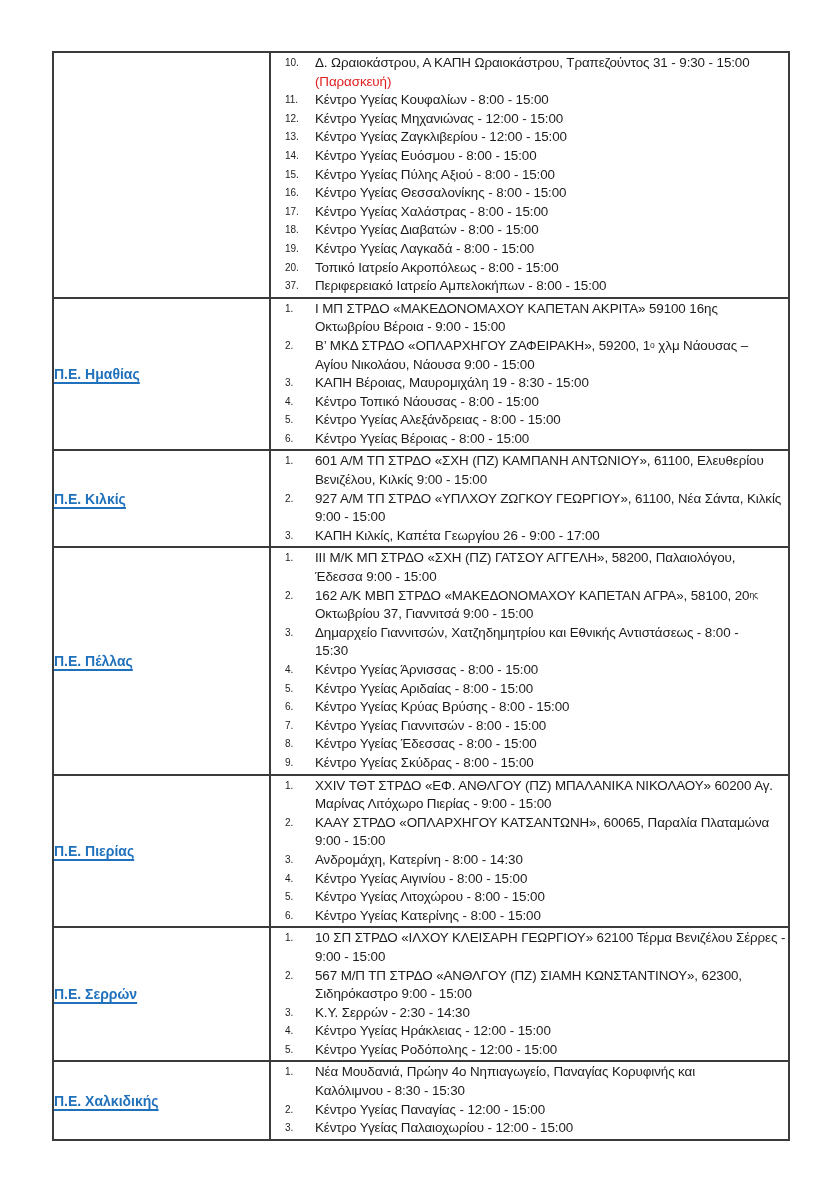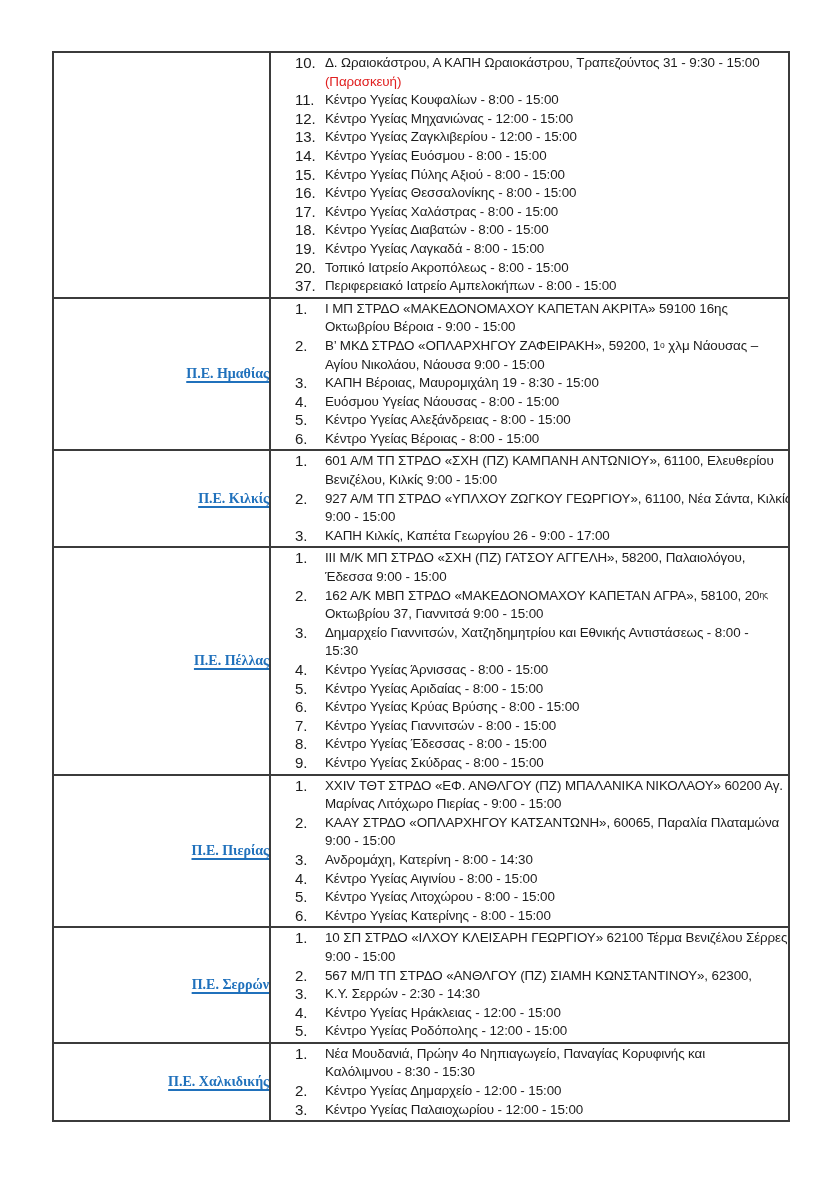--- a/index.html
+++ b/index.html
@@ -23,43 +23,43 @@
     position:absolute;
     left:52px;top:51px;
     width:738px;
     border:2px solid var(--border);
   }
   .trow{display:flex;border-top:2px solid var(--border);}
   .trow:first-child{border-top:none;}
   .cell-region{
     flex:0 0 217px;
     border-right:2px solid var(--border);
-    display:flex;align-items:center;justify-content:flex-end;font-family:Liberation Serif, serif;
+    display:flex;align-items:center;justify-content:flex-start;
   }
   .region-label{
     color:var(--blue);
     font-weight:bold;
     font-size:14px;
     letter-spacing:0;
     text-decoration:underline;
     text-underline-offset:3px;
     text-decoration-thickness:1.5px;
     cursor:pointer;
     white-space:nowrap;
   }
   .cell-list{
     flex:1;
     padding:1px 0 1px 0;
     overflow:hidden;
   }
   .item{display:flex;}
   .num{
     flex:0 0 30px;
-    margin-left:24px;
-    font-size:15px;
+    margin-left:14px;
+    font-size:10px;
     line-height:18.6px;
     letter-spacing:-0.1px;
   }
   .itext{flex:1;min-width:0;}
   .line{
     font-size:13.4px;
     line-height:18.6px;
     letter-spacing:-0.1px;
     white-space:nowrap;
   }
@@ -179,21 +179,21 @@
         </div>
         <div class="item">
           <span class="num">3.</span>
           <div class="itext">
             <div class="line"><span class="seg">ΚΑΠΗ Βέροιας, Μαυρομιχάλη 19 - </span><span class="seg seg-time">8:30 - 15:00</span></div>
           </div>
         </div>
         <div class="item">
           <span class="num">4.</span>
           <div class="itext">
-            <div class="line"><span class="seg">Ευόσμου Υγείας Νάουσας - </span><span class="seg seg-time">8:00 - 15:00</span></div>
+            <div class="line"><span class="seg">Κέντρο Τοπικό Νάουσας - </span><span class="seg seg-time">8:00 - 15:00</span></div>
           </div>
         </div>
         <div class="item">
           <span class="num">5.</span>
           <div class="itext">
             <div class="line"><span class="seg">Κέντρο Υγείας Αλεξάνδρειας - </span><span class="seg seg-time">8:00 - 15:00</span></div>
           </div>
         </div>
         <div class="item">
           <span class="num">6.</span>
@@ -348,20 +348,21 @@
           <span class="num">1.</span>
           <div class="itext">
             <div class="line"><span class="seg">10 ΣΠ ΣΤΡΔΟ «ΙΛΧΟΥ ΚΛΕΙΣΑΡΗ ΓΕΩΡΓΙΟΥ» 62100 Τέρμα Βενιζέλου Σέρρες -</span></div>
             <div class="line"><span class="seg seg-time">9:00 - 15:00</span></div>
           </div>
         </div>
         <div class="item">
           <span class="num">2.</span>
           <div class="itext">
             <div class="line"><span class="seg">567 Μ/Π ΤΠ ΣΤΡΔΟ «ΑΝΘΛΓΟΥ (ΠΖ) ΣΙΑΜΗ ΚΩΝΣΤΑΝΤΙΝΟΥ», 62300,</span></div>
+            <div class="line"><span class="seg">Σιδηρόκαστρο </span><span class="seg seg-time">9:00 - 15:00</span></div>
           </div>
         </div>
         <div class="item">
           <span class="num">3.</span>
           <div class="itext">
             <div class="line"><span class="seg">Κ.Υ. Σερρών - </span><span class="seg seg-time">2:30 - 14:30</span></div>
           </div>
         </div>
         <div class="item">
           <span class="num">4.</span>
@@ -385,21 +386,21 @@
         <div class="item">
           <span class="num">1.</span>
           <div class="itext">
             <div class="line"><span class="seg">Νέα Μουδανιά, Πρώην 4ο Νηπιαγωγείο, Παναγίας Κορυφινής και</span></div>
             <div class="line"><span class="seg">Καλόλιμνου - </span><span class="seg seg-time">8:30 - 15:30</span></div>
           </div>
         </div>
         <div class="item">
           <span class="num">2.</span>
           <div class="itext">
-            <div class="line"><span class="seg">Κέντρο Υγείας Δημαρχείο - </span><span class="seg seg-time">12:00 - 15:00</span></div>
+            <div class="line"><span class="seg">Κέντρο Υγείας Παναγίας - </span><span class="seg seg-time">12:00 - 15:00</span></div>
           </div>
         </div>
         <div class="item">
           <span class="num">3.</span>
           <div class="itext">
             <div class="line"><span class="seg">Κέντρο Υγείας Παλαιοχωρίου - </span><span class="seg seg-time">12:00 - 15:00</span></div>
           </div>
         </div>
       </div>
     </div>

